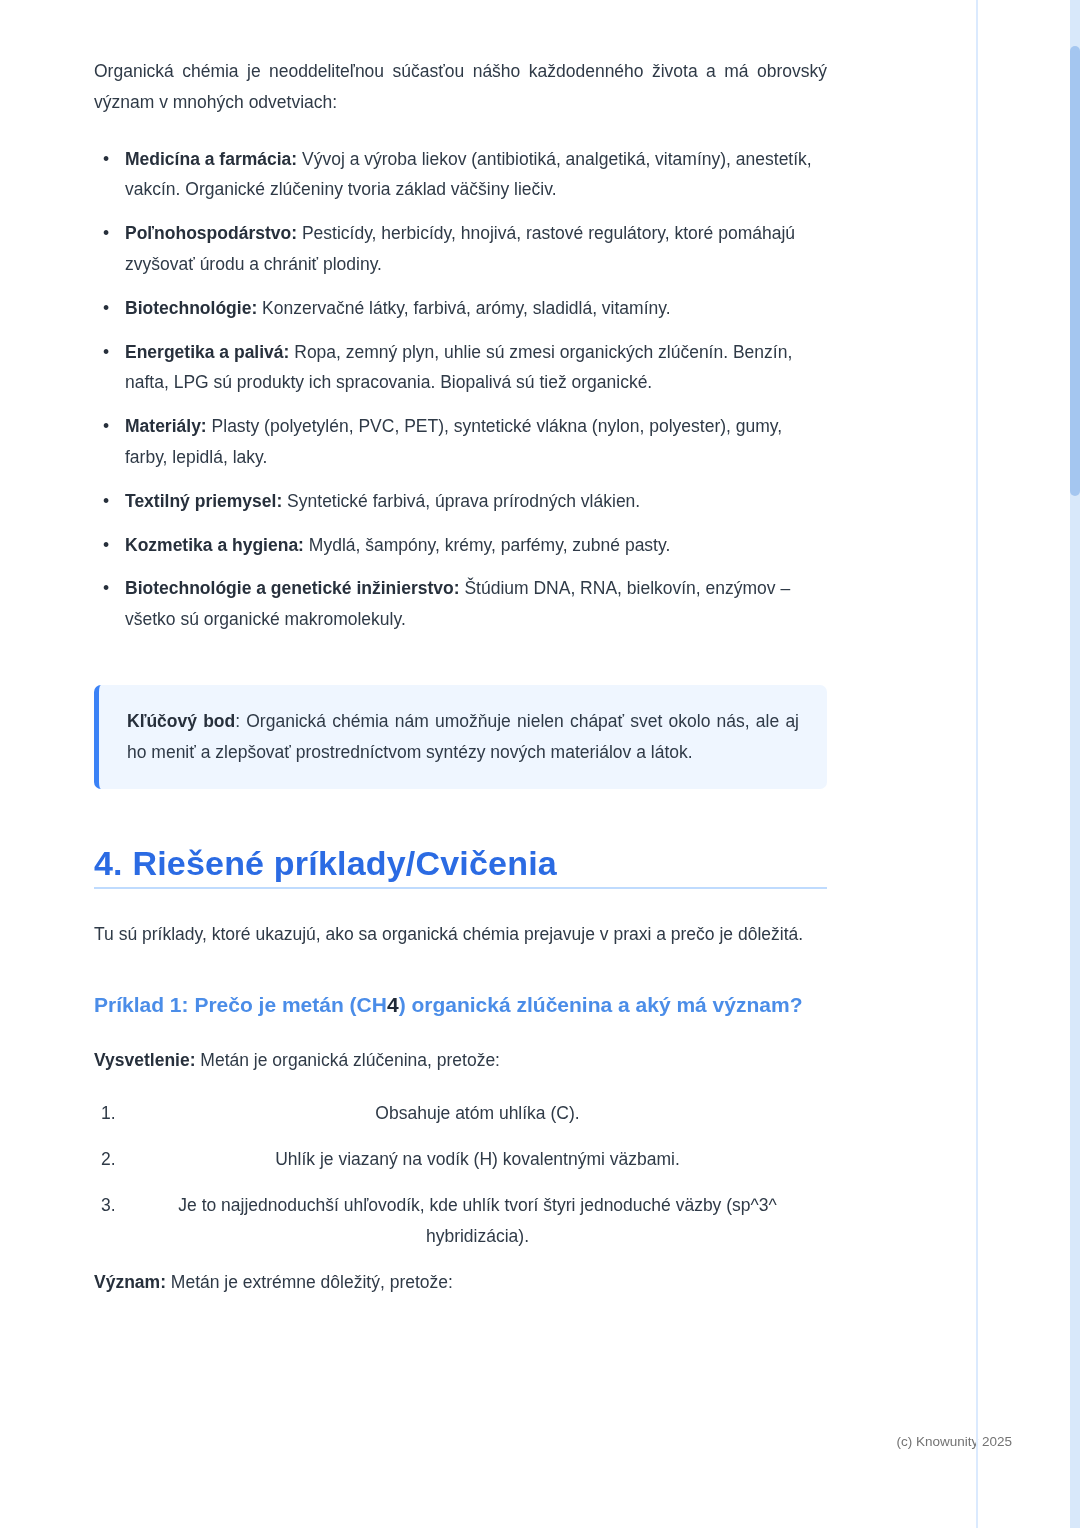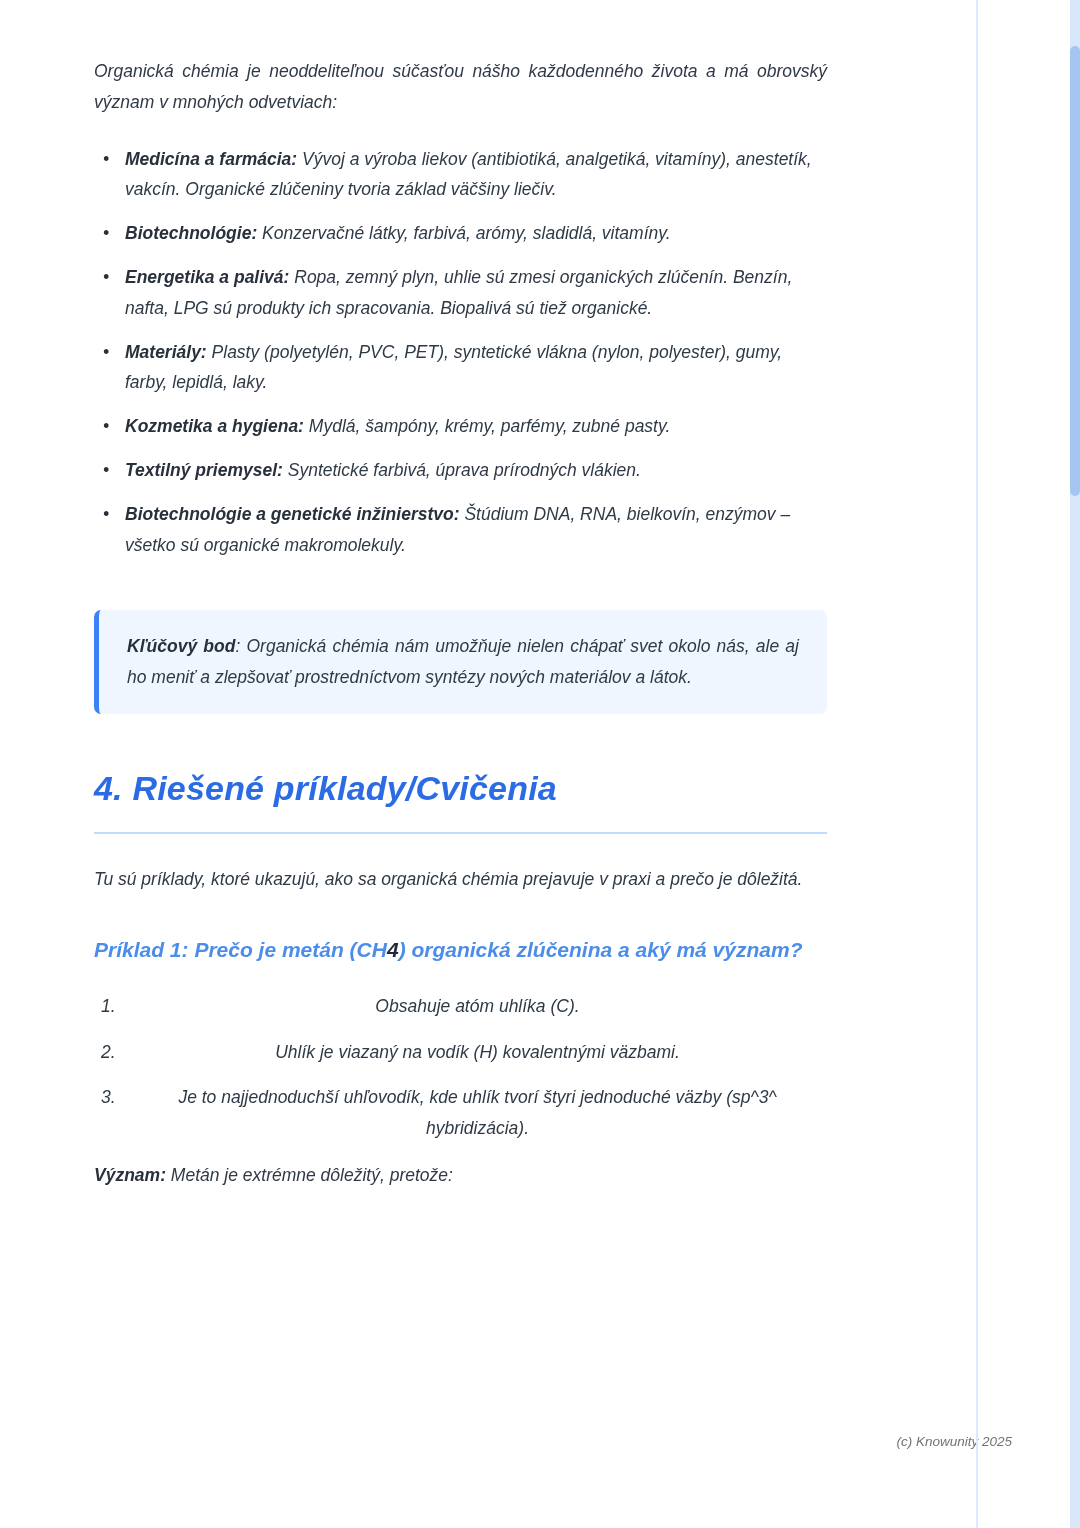--- a/index.html
+++ b/index.html
@@ -1,15 +1,15 @@
 <!DOCTYPE html>
 <html><head>
 <meta charset="utf-8">
 <style>
-  * { margin: 0; padding: 0; box-sizing: border-box; font-style: italic; }
+  * { margin: 0; padding: 0; box-sizing: border-box; }
   html, body { width: 1080px; height: 1528px; }
   body {
     font-family: "Liberation Sans", sans-serif;
     background: #ffffff;
     color: #2f3a47;
     position: relative;
     overflow: hidden;
   }
   .page {
     position: absolute;
@@ -40,21 +40,21 @@
     padding: 21px 28px;
     margin: 36px 0 52px 0;
     text-align: justify;
   }
 
   h2.section-heading {
     font-size: 34px;
     font-weight: 700;
     color: #2b6be3;
     line-height: 1.3;
-    padding-bottom: 22px;
+    padding-bottom: 2px;
     border-bottom: 2px solid #bfdbfe;
     margin-bottom: 30px;
     letter-spacing: 0.2px;
     margin-top: 32px;
   }
 
   .section-intro { margin-bottom: 14px; }
 
   h3.example-heading {
     font-size: 21px;
@@ -121,38 +121,40 @@
 </style>
 </head>
 <body>
 
 <div class="page">
 
   <p class="intro justify">Organická chémia je neoddeliteľnou súčasťou nášho každodenného života a má obrovský význam v mnohých odvetviach:</p>
 
   <ul class="main-list">
     <li><strong>Medicína a farmácia:</strong><span> Vývoj a výroba liekov (antibiotiká, analgetiká, vitamíny), anestetík, vakcín. Organické zlúčeniny tvoria základ väčšiny liečiv.</span></li>
+    <li><strong>Poľnohospodárstvo:</strong><span> Pesticídy, herbicídy, hnojivá, rastové regulátory, ktoré pomáhajú zvyšovať úrodu a chrániť plodiny.</span></li>
     <li><strong>Biotechnológie:</strong><span> Konzervačné látky, farbivá, arómy, sladidlá, vitamíny.</span></li>
     <li><strong>Energetika a palivá:</strong><span> Ropa, zemný plyn, uhlie sú zmesi organických zlúčenín. Benzín, nafta, LPG sú produkty ich spracovania. Biopalivá sú tiež organické.</span></li>
     <li><strong>Materiály:</strong><span> Plasty (polyetylén, PVC, PET), syntetické vlákna (nylon, polyester), gumy, farby, lepidlá, laky.</span></li>
+    <li><strong>Textilný priemysel:</strong><span> Syntetické farbivá, úprava prírodných vlákien.</span></li>
     <li><strong>Kozmetika a hygiena:</strong><span> Mydlá, šampóny, krémy, parfémy, zubné pasty.</span></li>
-    <li><strong>Textilný priemysel:</strong><span> Syntetické farbivá, úprava prírodných vlákien.</span></li>
     <li><strong>Biotechnológie a genetické inžinierstvo:</strong><span> Štúdium DNA, RNA, bielkovín, enzýmov – všetko sú organické makromolekuly.</span></li>
   </ul>
 
   <div class="callout">
     <strong>Kľúčový bod</strong><span>: Organická chémia nám umožňuje nielen chápať svet okolo nás, ale aj ho meniť a zlepšovať prostredníctvom syntézy nových materiálov a látok.</span>
   </div>
 
   <h2 class="section-heading">4. Riešené príklady/Cvičenia</h2>
 
   <p class="section-intro justify">Tu sú príklady, ktoré ukazujú, ako sa organická chémia prejavuje v praxi a prečo je dôležitá.</p>
 
   <h3 class="example-heading"><span>Príklad 1: Prečo je metán (CH</span><span class="dark-sub">4</span><span>) organická zlúčenina a aký má význam?</span></h3>
 
+  <p class="para"><strong>Vysvetlenie:</strong><span> Metán je organická zlúčenina, pretože:</span></p>
 
   <ol class="numbered">
     <li><span>Obsahuje atóm uhlíka (C).</span></li>
     <li><span>Uhlík je viazaný na vodík (H) kovalentnými väzbami.</span></li>
     <li><span>Je to najjednoduchší uhľovodík, kde uhlík tvorí štyri jednoduché väzby (sp^3^ hybridizácia).</span></li>
   </ol>
 
   <p class="para"><strong>Význam:</strong><span> Metán je extrémne dôležitý, pretože:</span></p>
 
 </div>

